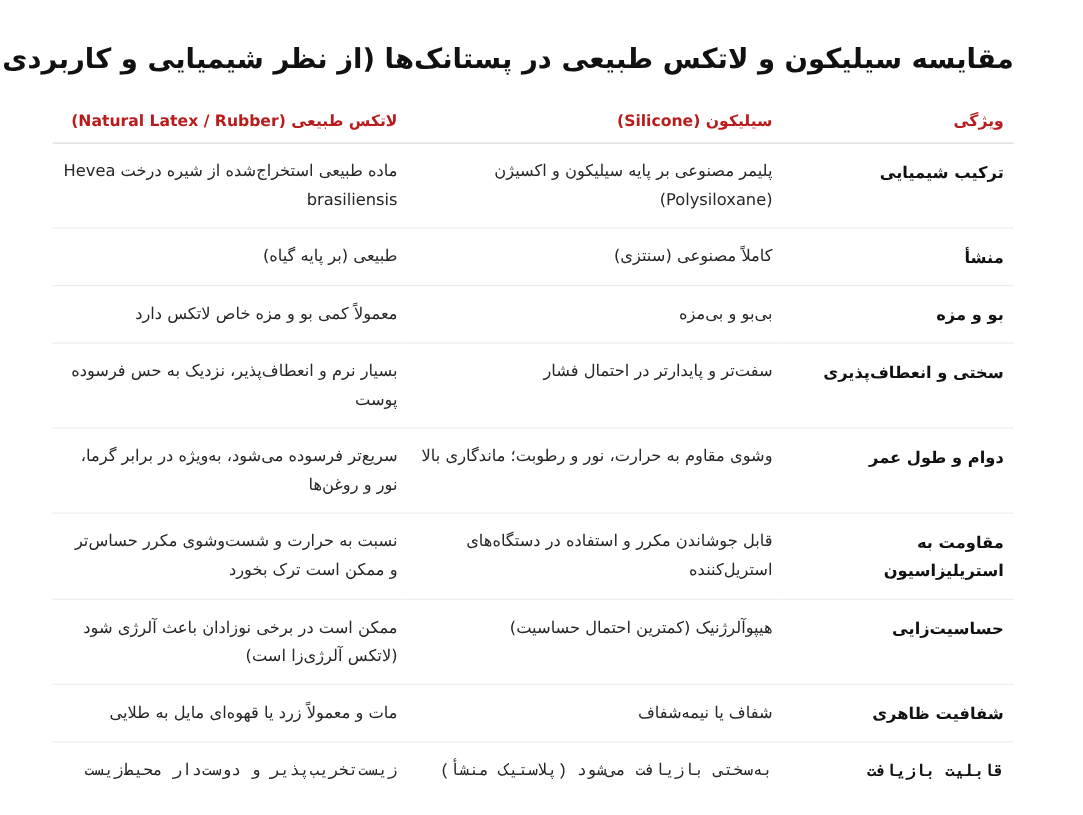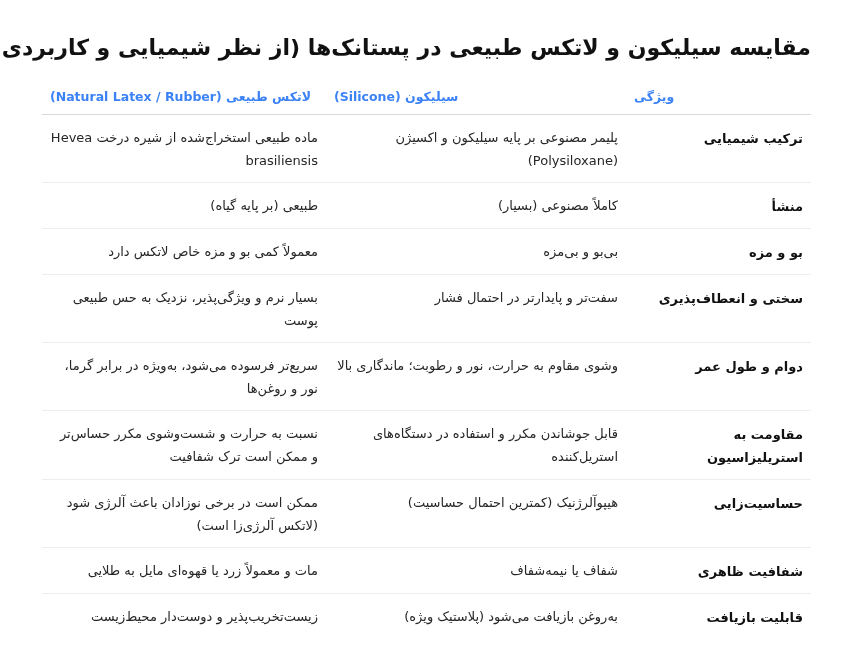--- a/index.html
+++ b/index.html
@@ -40,37 +40,37 @@
     width: 769px;
     border-collapse: collapse;
     table-layout: fixed;
     font-size: 13px;
     line-height: 23px;
   }
   table.compare col.c-prop { width: 185px; }
   table.compare col.c-sil { width: 300px; }
   table.compare col.c-lat { width: 284px; }
   table.compare th {
-    text-align: left;
+    text-align: right;
     font-weight: 600;
     font-size: 12.5px;
     padding: 5px 8px 6px 8px;
     height: 19px;
     border-bottom: 1px solid #d9d9d9;
-    color: #3b82f6;
+    color: #b91c1c;
     vertical-align: middle;
     white-space: nowrap;
   }
   table.compare td {
     padding: 11px 8px 10px 8px;
     border-bottom: 1px solid #eeeeee;
     vertical-align: top;
     color: #262626;
   }
-  table.compare tr:last-child td { border-bottom: none; }
+  table.compare tr:last-child td { border-bottom: none; font-family: Liberation Mono, monospace; }
   table.compare td.prop {
     font-weight: 700;
     padding-top: 12px;
     color: #111111;
     margin-top: 48px;
   }
   table.compare tr.single td.prop { }
   table.compare td.val { unicode-bidi: plaintext; }
 </style>
 </head>
@@ -93,53 +93,53 @@
       </tr>
     </thead>
     <tbody>
       <tr>
         <td class="prop">ترکیب شیمیایی</td>
         <td class="val">پلیمر مصنوعی بر پایه سیلیکون و اکسیژن (Polysiloxane)</td>
         <td class="val">ماده طبیعی استخراج‌شده از شیره درخت Hevea brasiliensis</td>
       </tr>
       <tr class="single">
         <td class="prop">منشأ</td>
-        <td class="val">کاملاً مصنوعی (بسیار)</td>
+        <td class="val">کاملاً مصنوعی (سنتزی)</td>
         <td class="val">طبیعی (بر پایه گیاه)</td>
       </tr>
       <tr class="single">
         <td class="prop">بو و مزه</td>
         <td class="val">بی‌بو و بی‌مزه</td>
         <td class="val">معمولاً کمی بو و مزه خاص لاتکس دارد</td>
       </tr>
       <tr>
         <td class="prop">سختی و انعطاف‌پذیری</td>
         <td class="val">سفت‌تر و پایدارتر در احتمال فشار</td>
-        <td class="val">بسیار نرم و ویژگی‌پذیر، نزدیک به حس طبیعی پوست</td>
+        <td class="val">بسیار نرم و انعطاف‌پذیر، نزدیک به حس فرسوده پوست</td>
       </tr>
       <tr>
         <td class="prop">دوام و طول عمر</td>
         <td class="val">وشوی مقاوم به حرارت، نور و رطوبت؛ ماندگاری بالا</td>
         <td class="val">سریع‌تر فرسوده می‌شود، به‌ویژه در برابر گرما، نور و روغن‌ها</td>
       </tr>
       <tr>
         <td class="prop">مقاومت به استریلیزاسیون</td>
         <td class="val">قابل جوشاندن مکرر و استفاده در دستگاه‌های استریل‌کننده</td>
-        <td class="val">نسبت به حرارت و شست‌وشوی مکرر حساس‌تر و ممکن است ترک شفافیت</td>
+        <td class="val">نسبت به حرارت و شست‌وشوی مکرر حساس‌تر و ممکن است ترک بخورد</td>
       </tr>
       <tr>
         <td class="prop">حساسیت‌زایی</td>
         <td class="val">هیپوآلرژنیک (کمترین احتمال حساسیت)</td>
         <td class="val">ممکن است در برخی نوزادان باعث آلرژی شود (لاتکس آلرژی‌زا است)</td>
       </tr>
       <tr class="single">
         <td class="prop">شفافیت ظاهری</td>
         <td class="val">شفاف یا نیمه‌شفاف</td>
         <td class="val">مات و معمولاً زرد یا قهوه‌ای مایل به طلایی</td>
       </tr>
       <tr class="single">
         <td class="prop">قابلیت بازیافت</td>
-        <td class="val">به‌روغن بازیافت می‌شود (پلاستیک ویژه)</td>
+        <td class="val">به‌سختی بازیافت می‌شود (پلاستیک منشأ)</td>
         <td class="val">زیست‌تخریب‌پذیر و دوست‌دار محیط‌زیست</td>
       </tr>
     </tbody>
   </table>
 </div>
 
 </body></html>

